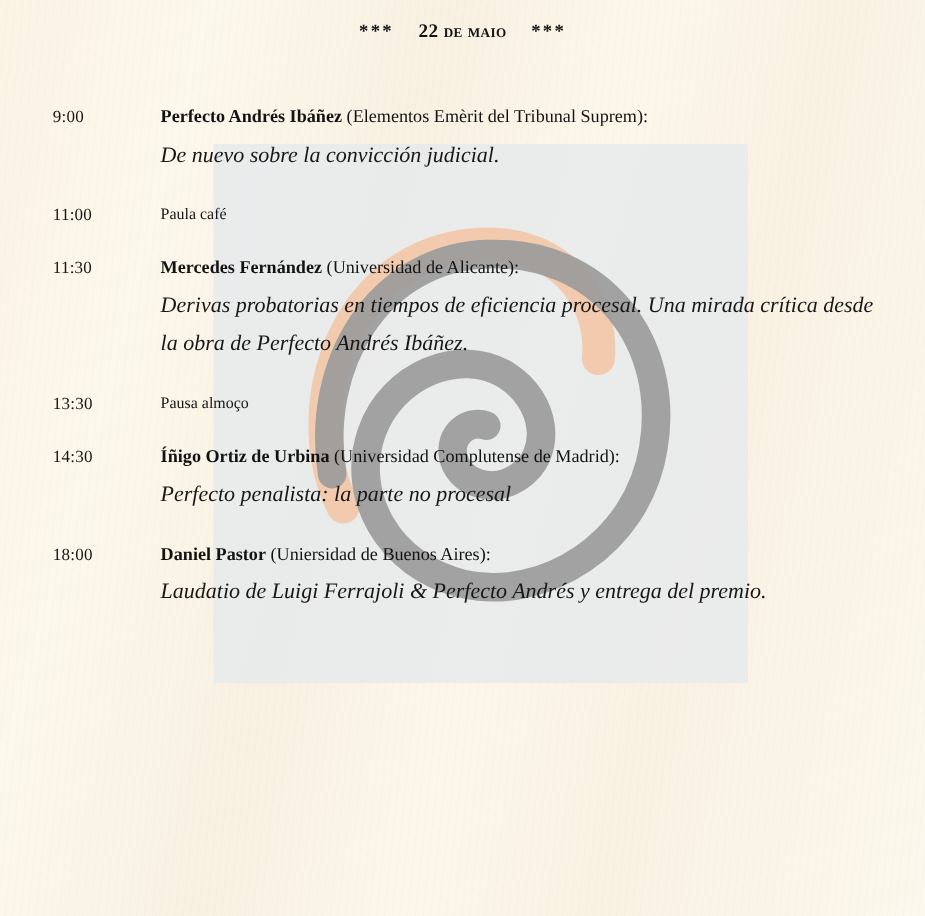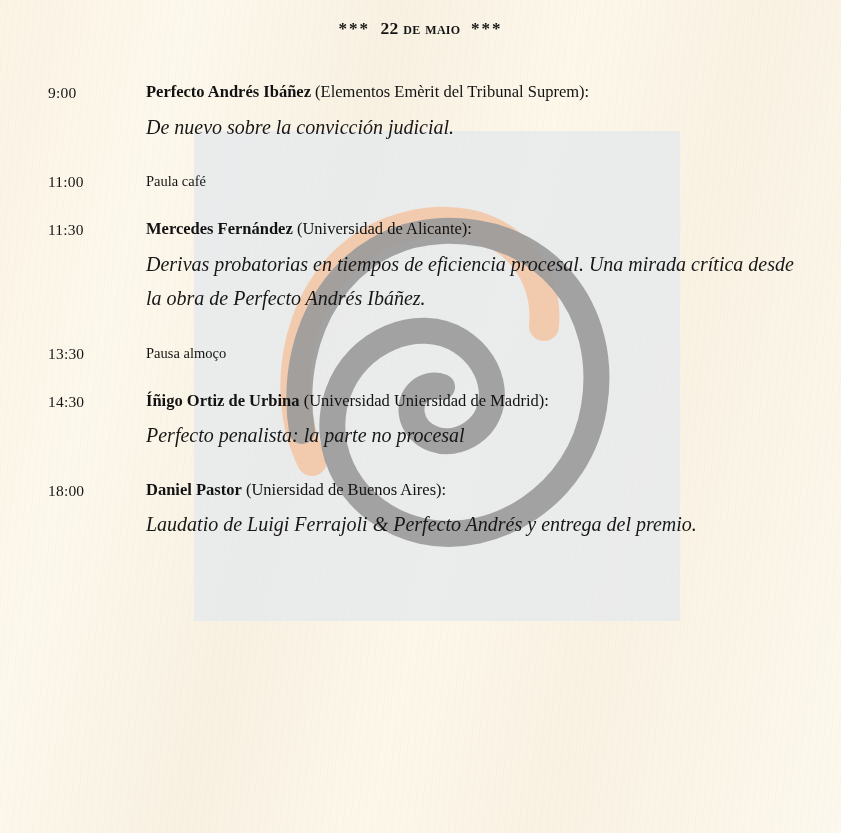--- a/index.html
+++ b/index.html
@@ -65,25 +65,25 @@
     letter-spacing: 0.3px;
     padding-top: 18px;
     color: #141414;
   }
   .slide-title .stars {
     letter-spacing: 2px;
   }
   .slide-title .date {
     font-variant: small-caps;
     font-size: 17.5px;
-    margin: 0 6px;
+    margin: 0 18px;
   }
 
   .agenda {
-    margin-top: 40px;
+    margin-top: 54px;
     padding: 0 40px 0 48px;
   }
   .row {
     display: flex;
     align-items: flex-start;
     margin-bottom: 16px;
   }
   .time {
     width: 98px;
     flex: 0 0 98px;
@@ -185,21 +185,21 @@
       <div class="time">13:30</div>
       <div class="entry">
         <div class="plain">Pausa almoço</div>
       </div>
     </div>
 
     <div class="row tall">
       <div class="time">14:30</div>
       <div class="entry">
         <div class="headline">
-          <span class="speaker">Íñigo Ortiz de Urbina</span><span class="affil"> (Universidad Uniersidad de Madrid):</span>
+          <span class="speaker">Íñigo Ortiz de Urbina</span><span class="affil"> (Universidad Complutense de Madrid):</span>
         </div>
         <div class="subtitle">Perfecto penalista: la parte no procesal</div>
       </div>
     </div>
 
 
     <div class="row">
       <div class="time">18:00</div>
       <div class="entry">
         <div class="headline">

